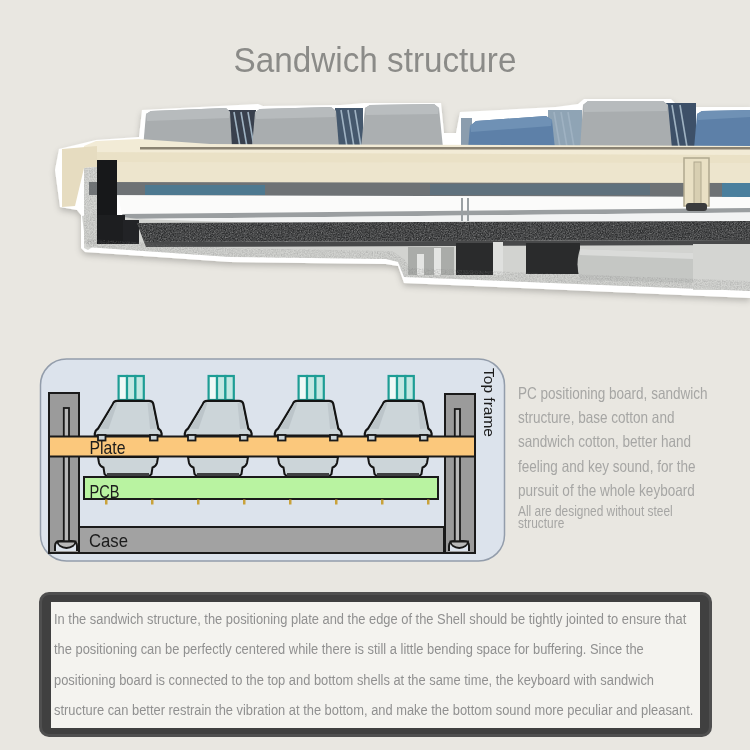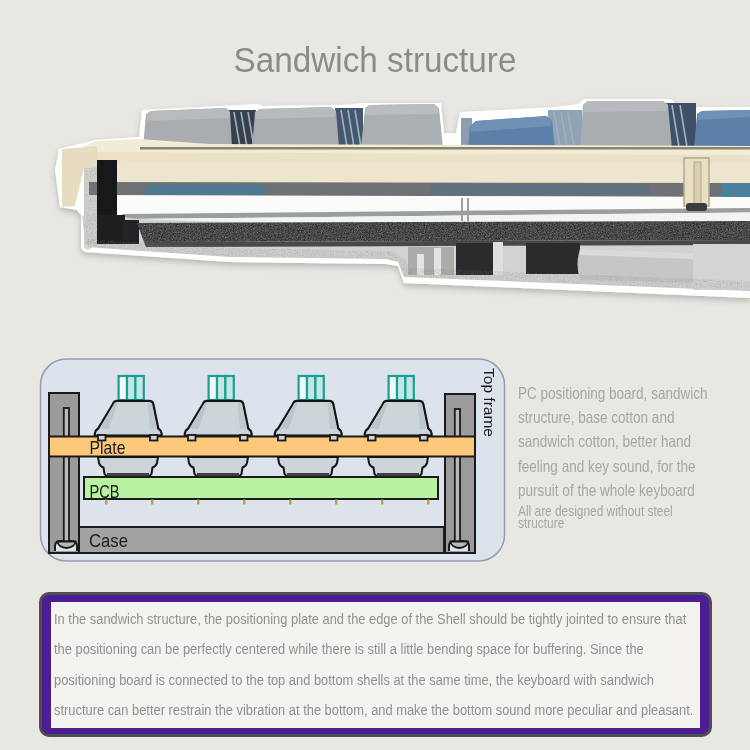--- a/index.html
+++ b/index.html
@@ -6,21 +6,21 @@
   body{width:750px;height:750px;background:#e9e7e1;position:relative;overflow:hidden;
        font-family:"Liberation Sans", sans-serif;}
   .abs{position:absolute;}
   #title{top:40px;left:0;width:750px;text-align:center;font-size:35px;color:#8b8b88;
          transform:scaleX(0.95);transform-origin:center;}
   #rtext{top:381px;left:518px;width:260px;font-size:16.5px;line-height:24.2px;color:#a6a6a4;
          transform:scaleX(0.82);transform-origin:left top;white-space:nowrap;}
   #rtext2{top:506px;left:518px;width:300px;font-size:14.5px;line-height:11.5px;color:#a6a6a4;
          transform:scaleX(0.82);transform-origin:left top;}
   #bbox{top:592px;left:39px;width:667px;height:139px;border:3.5px solid #4f4f4f;border-radius:10px;
-        background:#4c1d95;}
+        background:#404040;}
   #bpanel{top:7px;left:9px;width:649px;height:126px;background:#f4f3ef;}
   #btext{top:9px;left:12px;font-size:14px;line-height:30.4px;color:#909090;
          transform:scaleX(0.92);transform-origin:left top;white-space:nowrap;}
 </style>
 </head>
 <body>
 <div id="title" class="abs">Sandwich structure</div>
 
 <svg class="abs" style="top:0;left:0" width="750" height="750" viewBox="0 0 750 750">
   <defs>

